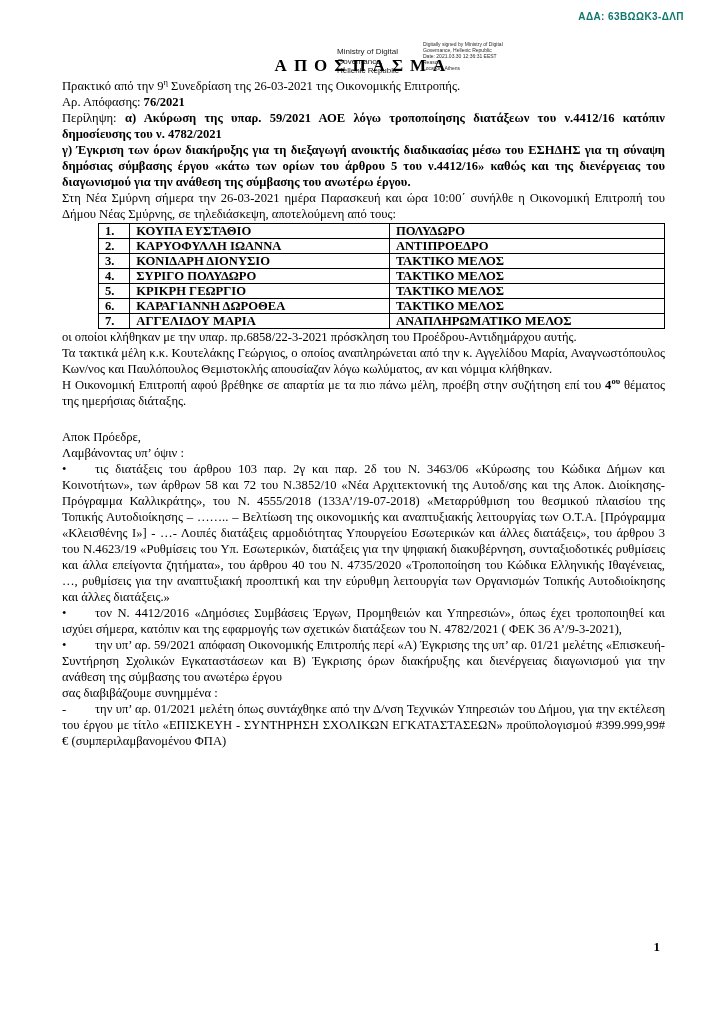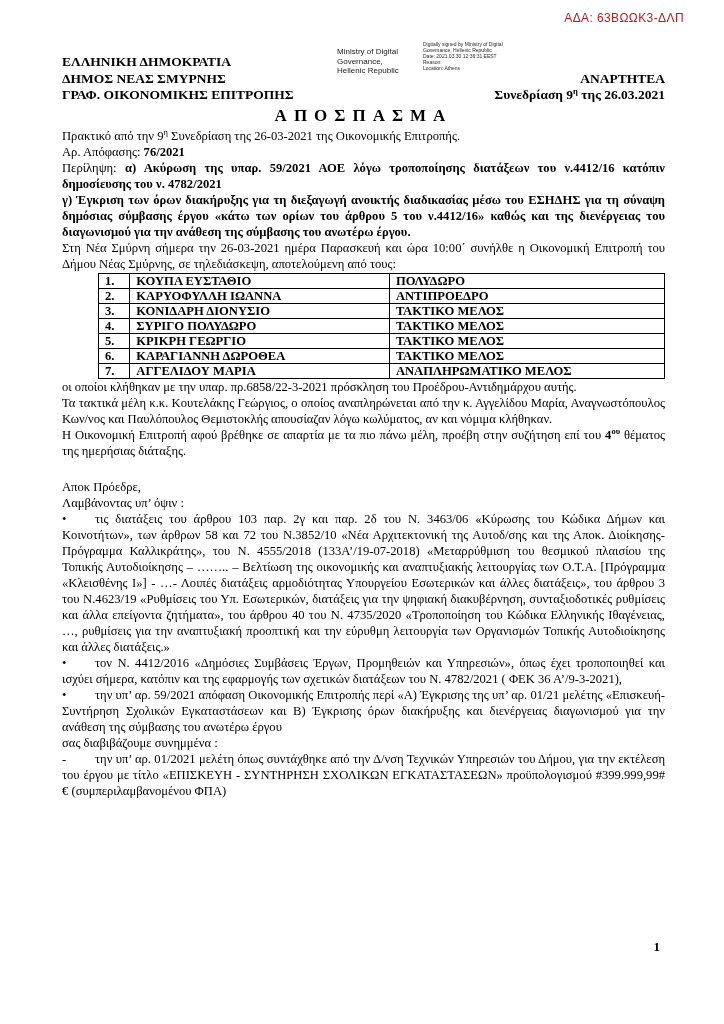--- a/index.html
+++ b/index.html
@@ -5,21 +5,21 @@
   html,body { margin:0; padding:0; background:#888; }
   .page {
     position:relative; width:724px; height:1024px; margin:0 auto;
     background:#ffffff; color:#000;
     font-family:"Liberation Serif", serif; overflow:hidden;
   }
   
   .ada {
     position:absolute; top:11px; right:40px;
     font-family:"Liberation Sans", sans-serif;
-    font-size:12px; letter-spacing:0.4px; color:#b91c1c;
+    font-size:10px; letter-spacing:0.4px; color:#0f766e;font-weight:bold;
   }
   
   .stamp { position:absolute; top:41px; left:337px; display:flex; gap:10px; }
   .stamp-authority {
     width:76px; margin-top:6px;
     font-family:"Liberation Sans", sans-serif;
     font-size:8px; line-height:9.5px; color:#1b1b1b;
   }
   .stamp-details {
     width:84px;
@@ -72,31 +72,20 @@
     <div class="stamp-details">
       <div>Digitally signed by Ministry of Digital Governance, Hellenic Republic</div>
       <div>Date: 2021.03.30 12:36:31 EEST</div>
       <div>Reason:</div>
       <div>Location: Athens</div>
     </div>
   </div>
 
   <div class="content">
 
-    <div class="hdr">
-      <div class="hdr-left">
-        <div>ΕΛΛΗΝΙΚΗ ΔΗΜΟΚΡΑΤΙΑ</div>
-        <div>ΔΗΜΟΣ ΝΕΑΣ ΣΜΥΡΝΗΣ</div>
-        <div>ΓΡΑΦ. ΟΙΚΟΝΟΜΙΚΗΣ ΕΠΙΤΡΟΠΗΣ</div>
-      </div>
-      <div class="hdr-right">
-        <div>ΑΝΑΡΤΗΤΕΑ</div>
-        <div><span>Συνεδρίαση 9</span><sup>η</sup><span> της 26.03.2021</span></div>
-      </div>
-    </div>
 
     <div class="doc-title">ΑΠΟΣΠΑΣΜΑ</div>
 
     <p><span>Πρακτικό από την 9</span><sup>η</sup><span> Συνεδρίαση της  26-03-2021 της Οικονομικής Επιτροπής.</span></p>
 
     <p><span>Αρ. Απόφασης: </span><span class="b">76/2021</span></p>
 
     <p><span>Περίληψη: </span><span class="b">α)  Ακύρωση της υπαρ. 59/2021 ΑΟΕ λόγω τροποποίησης διατάξεων του ν.4412/16 κατόπιν δημοσίευσης του ν. 4782/2021</span></p>
 
 

